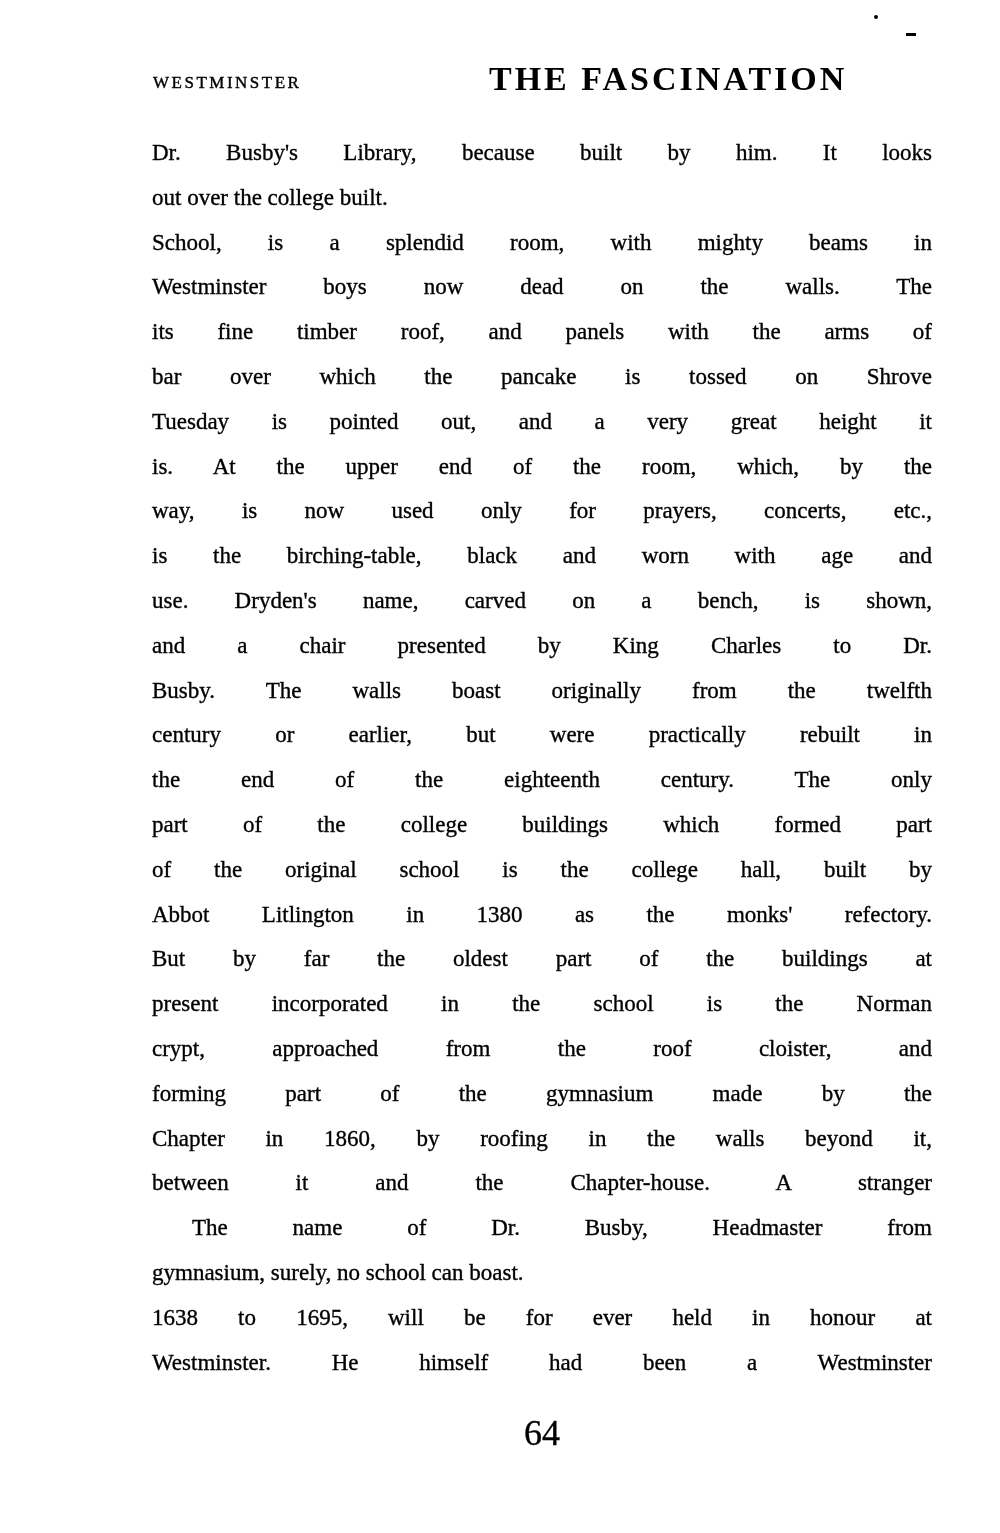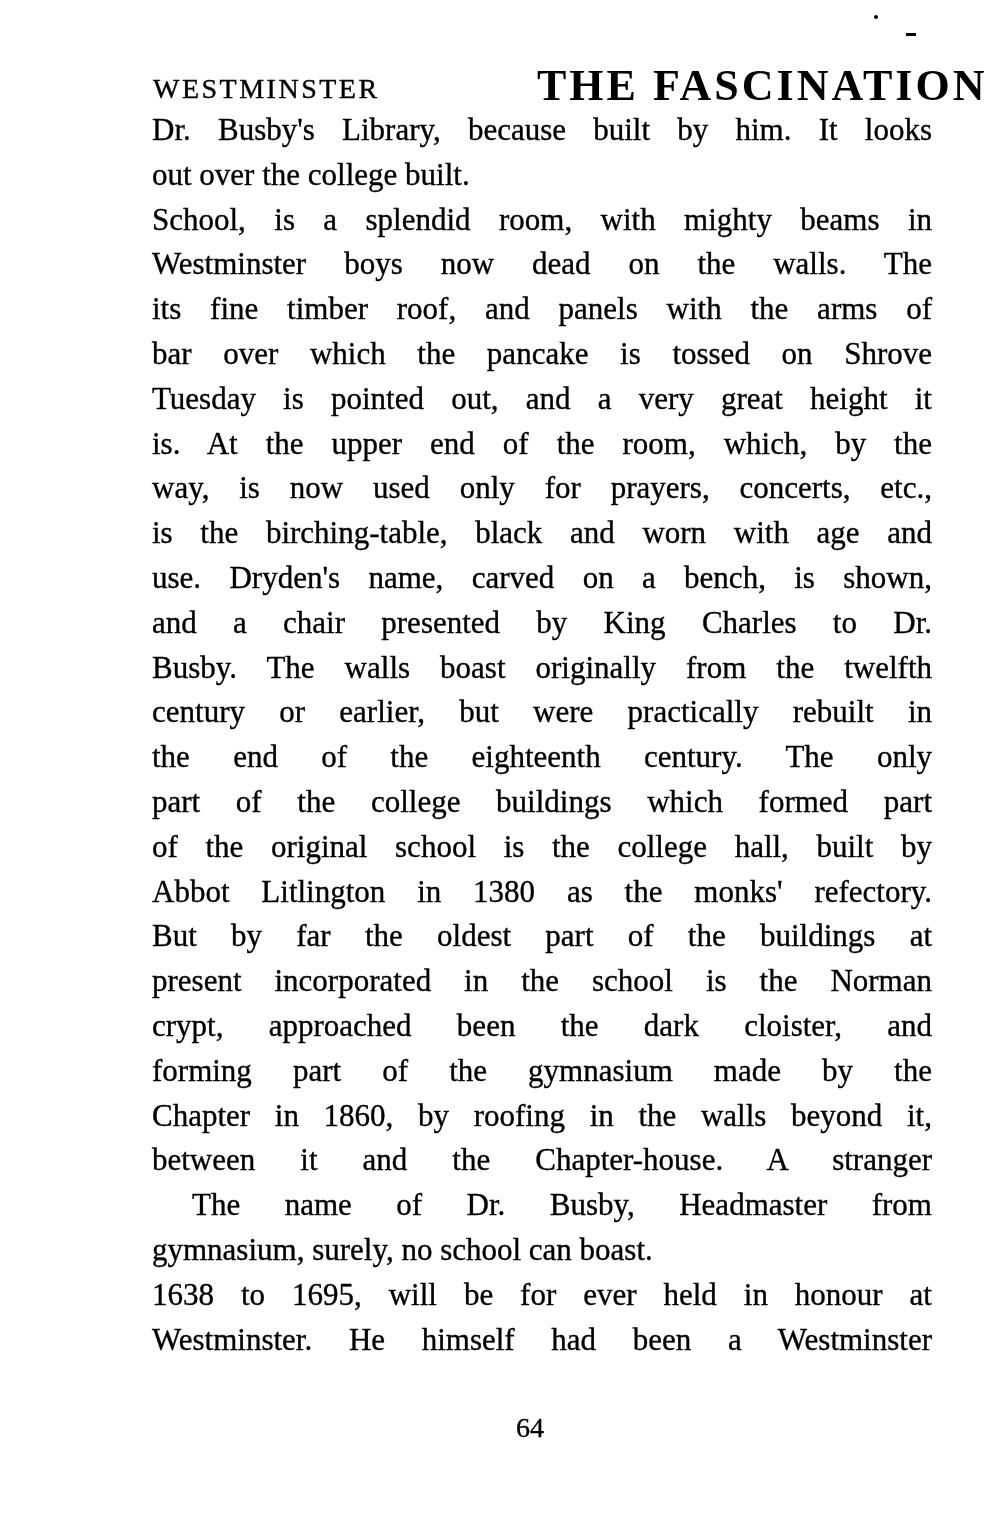--- a/index.html
+++ b/index.html
@@ -17,63 +17,62 @@
   }
   .sheet {
     position: absolute;
     inset: 0;
     background: #ffffff;
   }
   .running-header-left {
     position: absolute;
     left: 153px;
     top: 73px;
-    font-size: 28px;
+    font-size: 17px;
     letter-spacing: 2.5px;
     font-weight: normal;
     -webkit-text-stroke: 0.4px #000;
     white-space: nowrap;
   }
   .running-header-right {
     position: absolute;
     left: 489px;
     top: 60px;
-    font-size: 44px;
+    font-size: 34px;
     font-weight: bold;
     letter-spacing: 3px;
     white-space: nowrap;
-    margin-left: 48px;
   }
   .page-body {
     position: absolute;
     left: 152px;
-    top: 108px;
+    top: 131px;
     width: 780px;
-    font-size: 31px;
+    font-size: 23px;
     line-height: 44.8px;
     -webkit-text-stroke: 0.35px #000;
   }
   .line {
     height: 44.8px;
     text-align: justify;
     text-align-last: justify;
   }
   .line.indent {
     text-indent: 40px;
   }
   .line.para-end {
     text-align-last: left;
   }
   .page-number {
     position: absolute;
-    left: 140px;
+    left: 152px;
     top: 1412px;
     width: 780px;
     text-align: center;
-    font-size: 28px;
+    font-size: 36px;
     -webkit-text-stroke: 0.35px #000;
   }
   .ink-speck-dot {
     position: absolute;
     left: 874px;
     top: 15px;
     width: 4px;
     height: 4px;
     background: #000;
     border-radius: 50%;
@@ -113,21 +112,21 @@
       <div class="line">use.  Dryden's name, carved on a bench, is shown,</div>
       <div class="line">and a chair presented by King Charles to Dr.</div>
       <div class="line">Busby.  The walls boast originally from the twelfth</div>
       <div class="line">century or earlier, but were practically rebuilt in</div>
       <div class="line">the end of the eighteenth century.  The only</div>
       <div class="line">part of the college buildings which formed part</div>
       <div class="line">of the original school is the college hall, built by</div>
       <div class="line">Abbot Litlington in 1380 as the monks' refectory.</div>
       <div class="line">But by far the oldest part of the buildings at</div>
       <div class="line">present incorporated in the school is the Norman</div>
-      <div class="line">crypt, approached been the dark cloister, and</div>
+      <div class="line">crypt, approached from the roof cloister, and</div>
       <div class="line">forming part of the gymnasium made by the</div>
       <div class="line">Chapter in 1860, by roofing in the walls beyond it,</div>
       <div class="line">between it and the Chapter-house.  A stranger</div>
       <div class="line indent">The name of Dr. Busby, Headmaster from</div>
       <div class="line para-end">gymnasium, surely, no school can boast.</div>
       <div class="line">1638 to 1695, will be for ever held in honour at</div>
       <div class="line">Westminster.  He himself had been a Westminster</div>
     </div>
 
   <div class="page-number">64</div>

